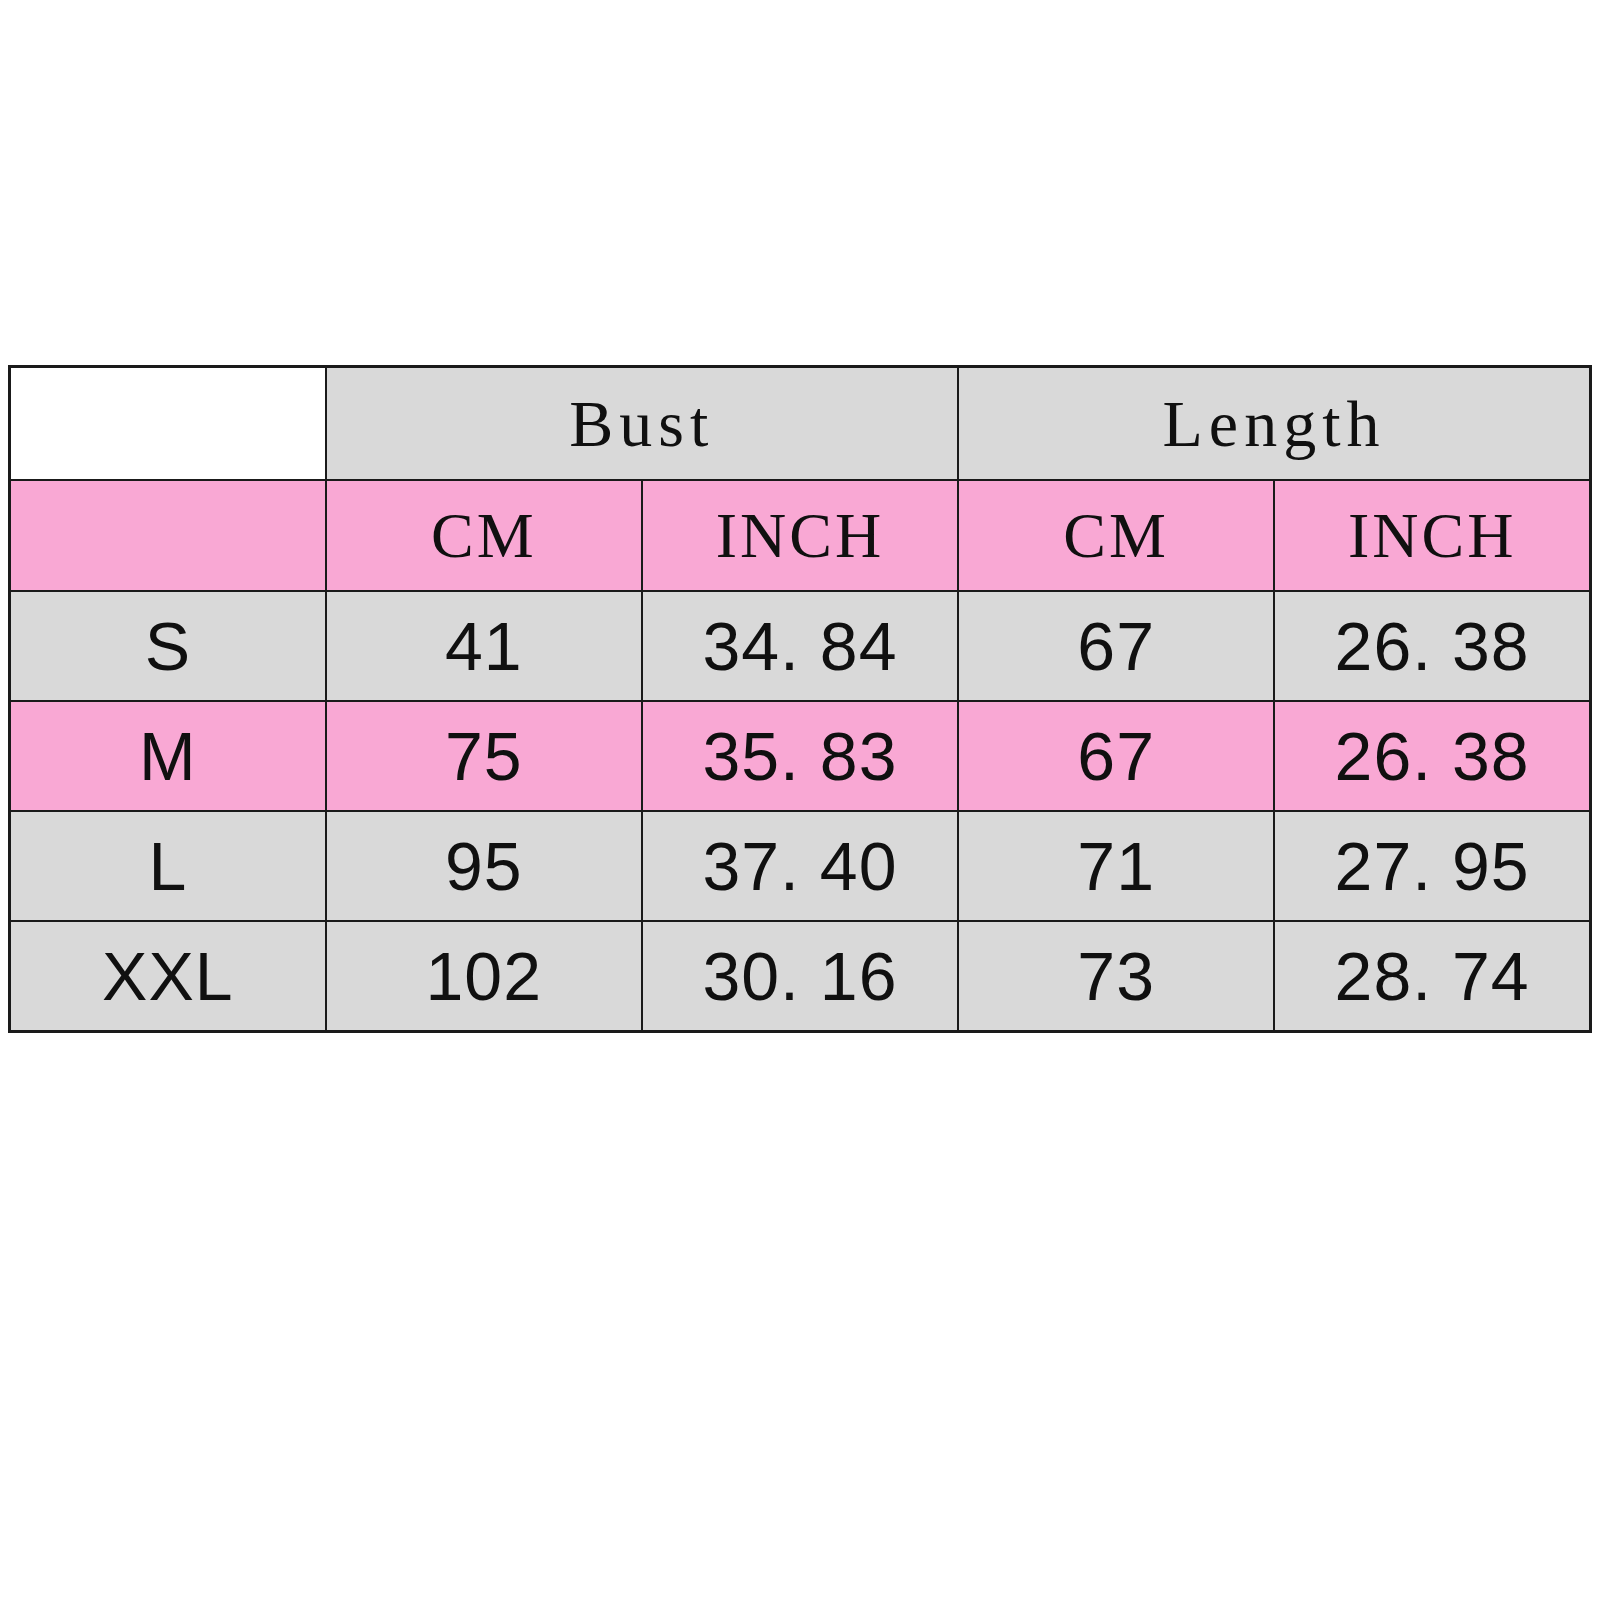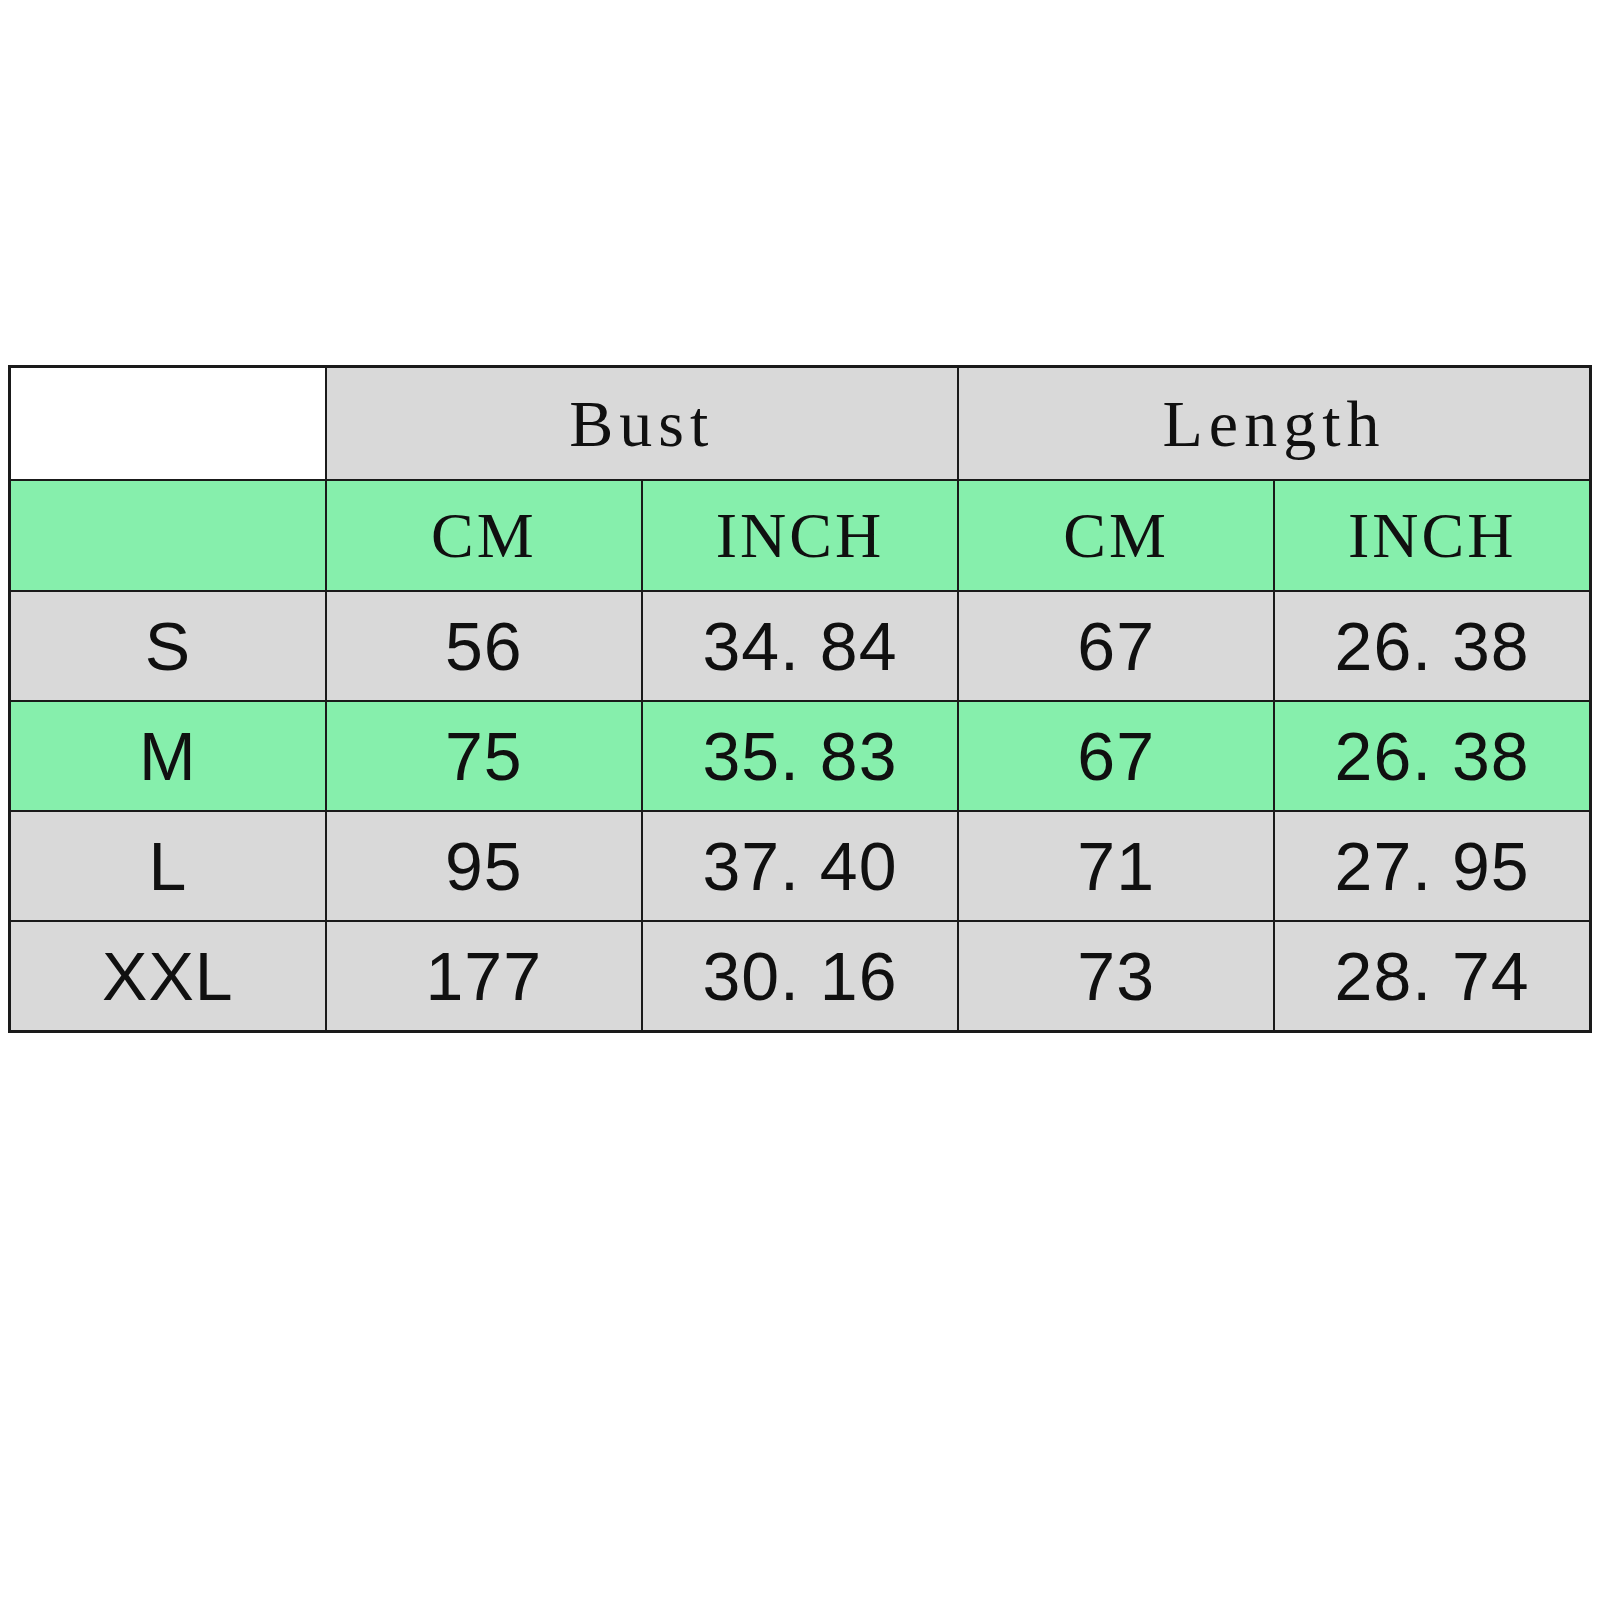--- a/index.html
+++ b/index.html
@@ -32,21 +32,21 @@
     color: #101010;
     overflow: hidden;
     white-space: nowrap;
   }
   tr.r-group td { height: 111px; }
   tr.r-units td { height: 109px; }
   tr.r-data  td { height: 108px; }
 
   .bg-white { background: #ffffff; }
   .bg-gray  { background: #d9d9d9; }
-  .bg-green { background: #86efac; }
+  .bg-green { background: #f9a8d4; }
 
   .t-serif-group {
     font-family: "Liberation Serif", "DejaVu Serif", serif;
     font-size: 66px;
     letter-spacing: 6px;
   }
   .t-serif-units {
     font-family: "Liberation Serif", "DejaVu Serif", serif;
     font-size: 64px;
     letter-spacing: 3px;
@@ -80,21 +80,21 @@
     <tr class="r-units">
       <td class="bg-green"></td>
       <td class="bg-green t-serif-units">CM</td>
       <td class="bg-green t-serif-units">INCH</td>
       <td class="bg-green t-serif-units">CM</td>
       <td class="bg-green t-serif-units">INCH</td>
     </tr>
 
     <tr class="r-data">
       <td class="bg-gray t-data">S</td>
-      <td class="bg-gray t-data">56</td>
+      <td class="bg-gray t-data">41</td>
       <td class="bg-gray t-data">34. 84</td>
       <td class="bg-gray t-data">67</td>
       <td class="bg-gray t-data">26. 38</td>
     </tr>
 
     <tr class="r-data">
       <td class="bg-green t-data">M</td>
       <td class="bg-green t-data">75</td>
       <td class="bg-green t-data">35. 83</td>
       <td class="bg-green t-data">67</td>
@@ -105,21 +105,21 @@
       <td class="bg-gray t-data">L</td>
       <td class="bg-gray t-data">95</td>
       <td class="bg-gray t-data">37. 40</td>
       <td class="bg-gray t-data">71</td>
       <td class="bg-gray t-data">27. 95</td>
     </tr>
 
 
     <tr class="r-data">
       <td class="bg-gray t-data">XXL</td>
-      <td class="bg-gray t-data">177</td>
+      <td class="bg-gray t-data">102</td>
       <td class="bg-gray t-data">30. 16</td>
       <td class="bg-gray t-data">73</td>
       <td class="bg-gray t-data">28. 74</td>
     </tr>
 
   </tbody>
     </table>
 </div>
 
 </body></html>

